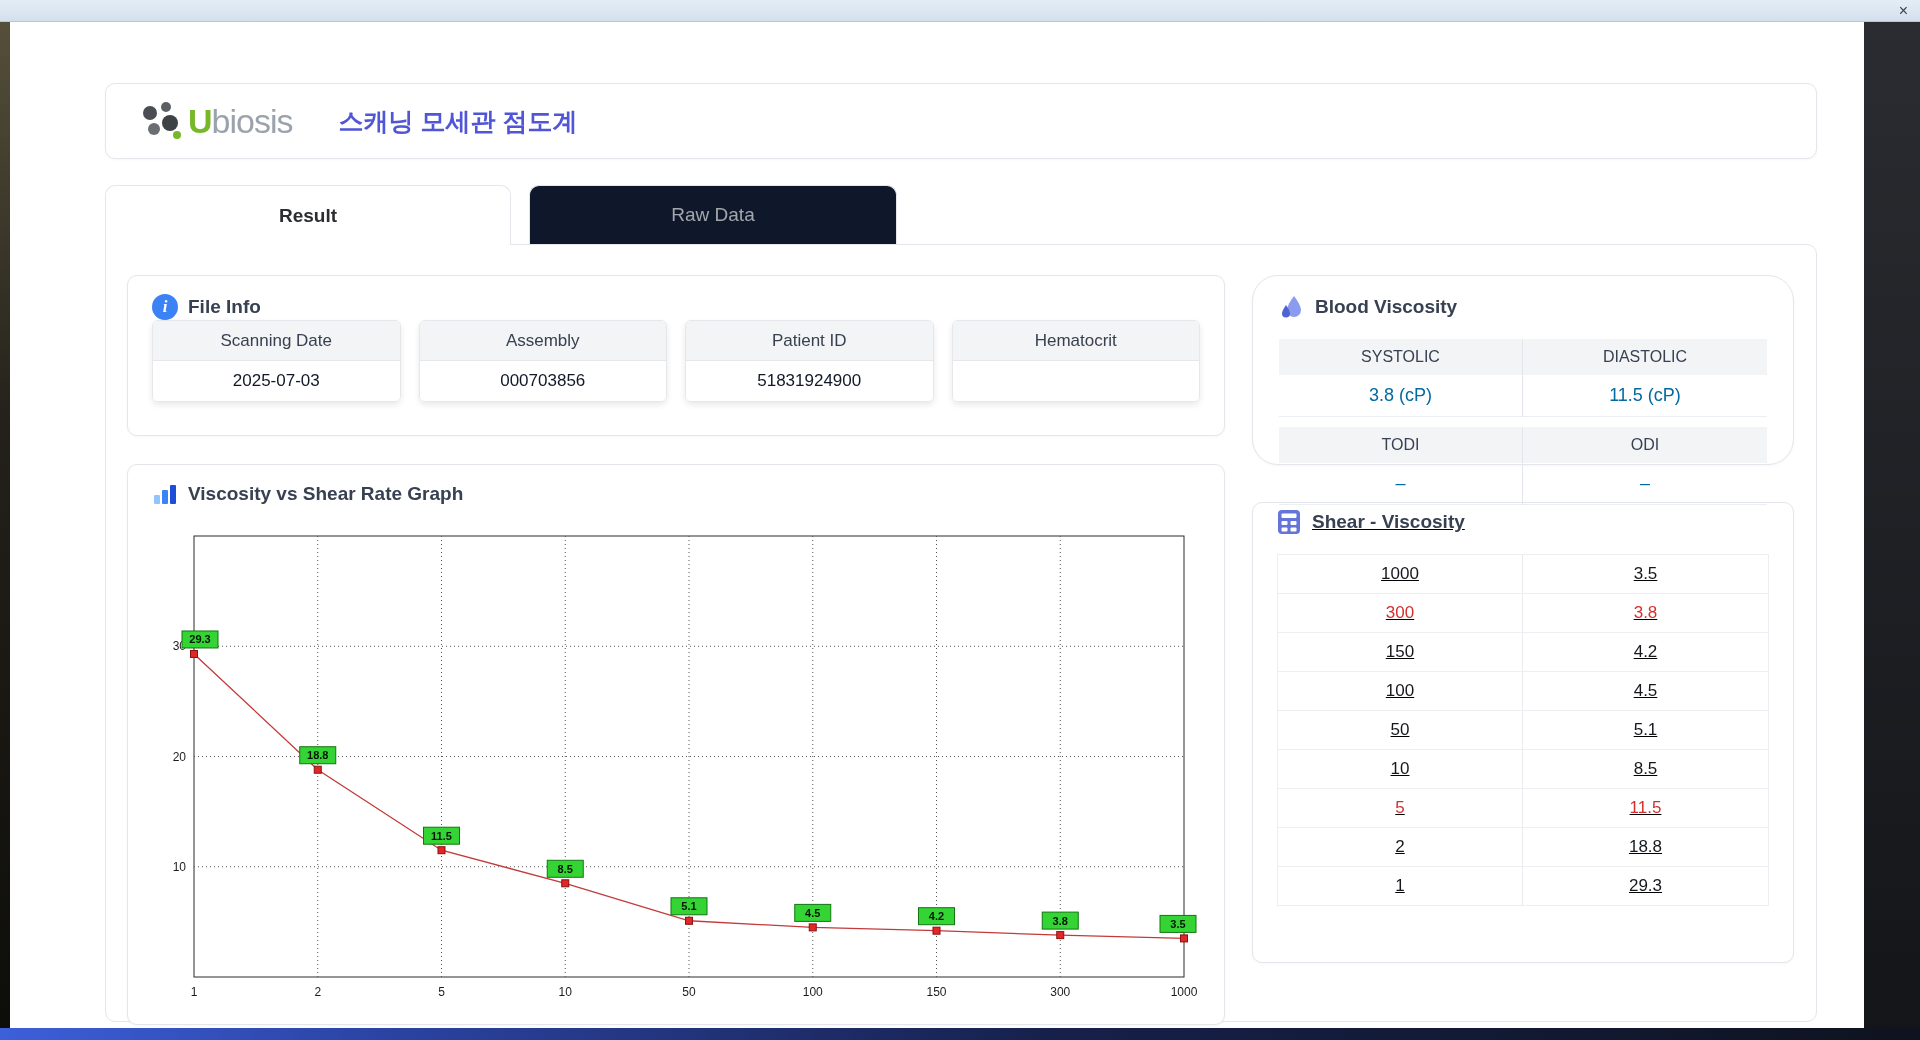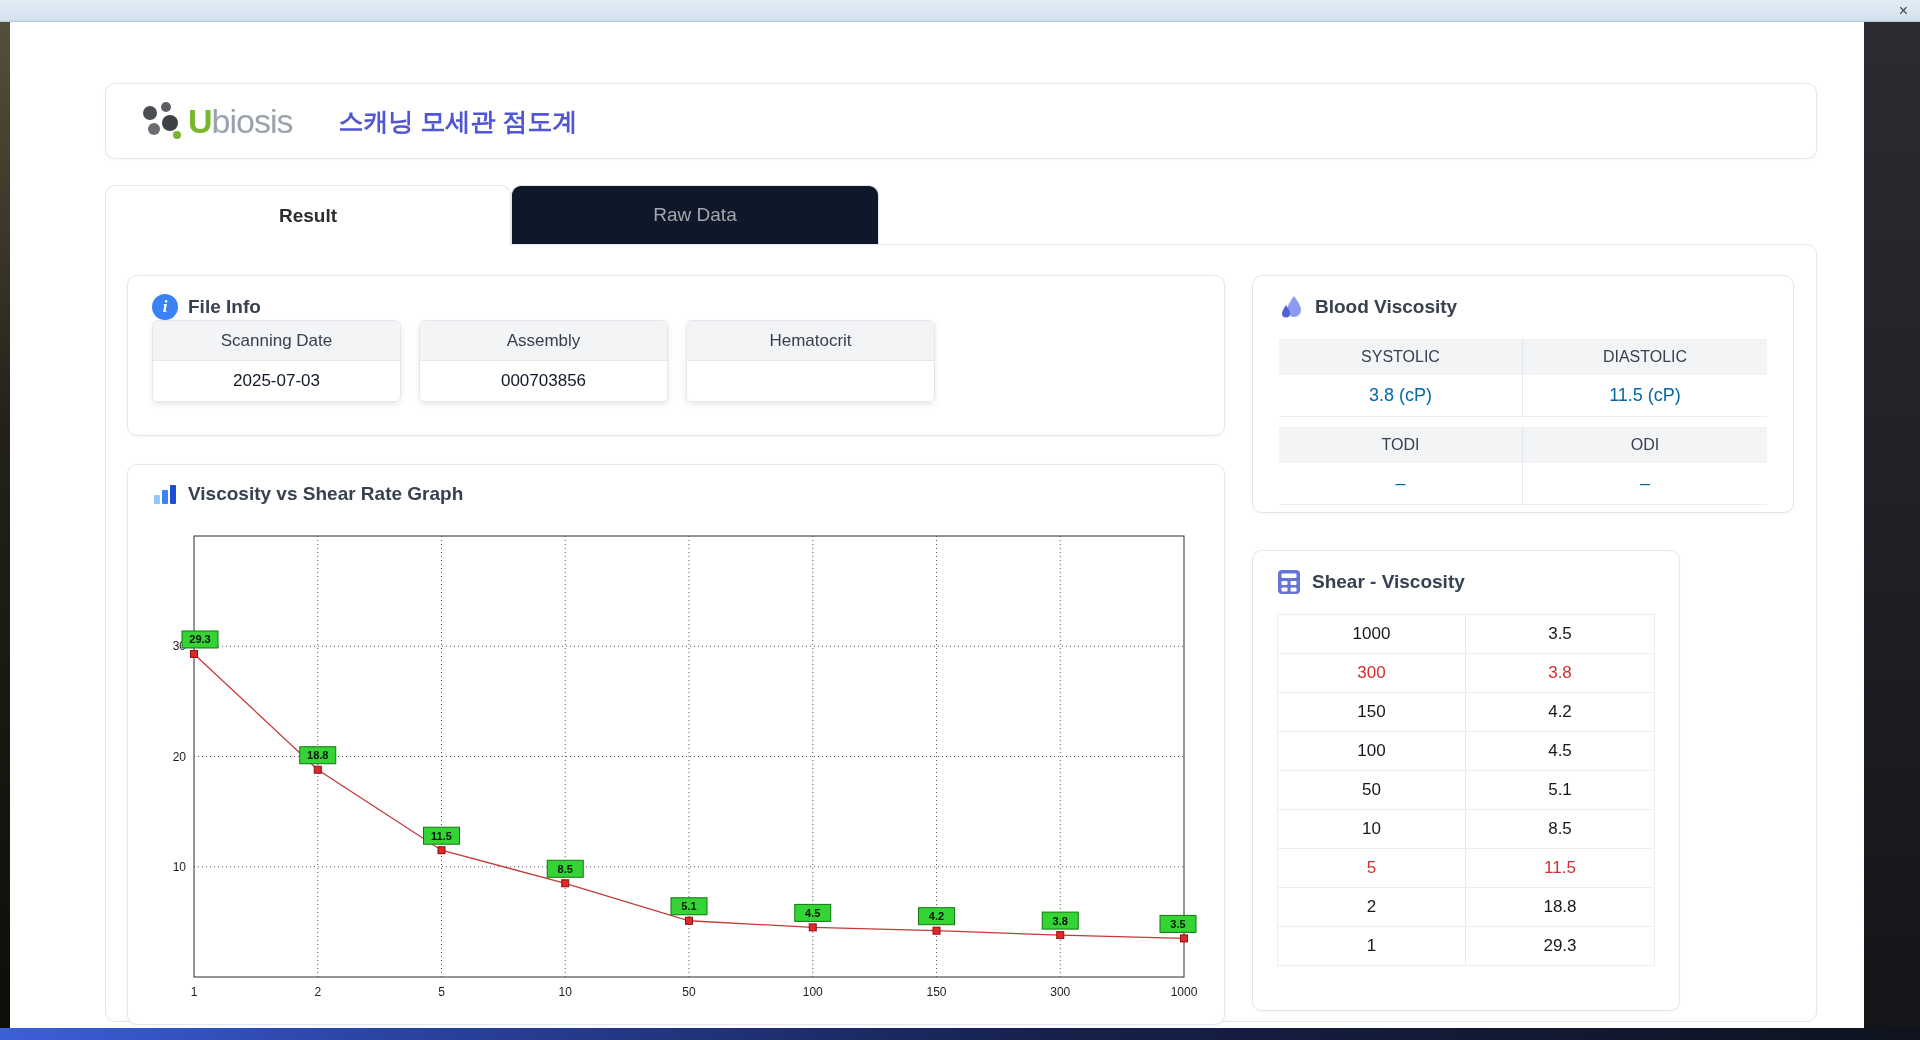--- a/index.html
+++ b/index.html
@@ -27,21 +27,21 @@
   .header-card { width:1712px; height:76px; border:1px solid #e3e6ea; border-radius:10px;
     display:flex; align-items:center; padding:0 30px; background:#fff; margin-bottom:26px;
     box-shadow:0 1px 3px rgba(0,0,0,.04); }
   .logo { display:flex; align-items:center; }
   .logo svg { margin-right:4px; }
   .logo-u { font-size:34px; font-weight:bold; color:#76b82a; letter-spacing:-1px; }
   .logo-rest { font-size:34px; color:#9aa2ab; letter-spacing:-1px; }
   .app-title { margin-left:46px; font-size:25px; font-weight:bold; color:#5156d6; }
 
   
-  .tabs { display:flex; gap:0; height:59px; position:relative; z-index:2; }
+  .tabs { display:flex; gap:18px; height:59px; position:relative; z-index:2; }
   .tab { width:406px; height:59px; display:flex; align-items:center; justify-content:center;
     font-size:19px; border:1px solid #e3e6ea; border-bottom:none; border-radius:10px 10px 0 0; }
   .tab.active { background:#fff; color:#2b2d31; font-weight:bold; height:60px; margin-bottom:-1px; }
   .tab.inactive { background:#0f172a; color:#a3a7ad; width:368px; }
 
   
   .panel { position:relative; z-index:1; width:1712px; height:778px; background:#fff;
     border:1px solid #e3e6ea; border-radius:0 10px 10px 10px;
     padding:30px 24px 0 21px; display:flex; gap:27px; }
   .card { background:#fff; border:1px solid #e3e6ea; border-radius:10px;
@@ -65,30 +65,30 @@
   #chart { margin-top:16px; }
 
   
   .info-icon { width:26px; height:26px; border-radius:50%; background:#3b82f6; color:#fff;
     display:inline-flex; align-items:center; justify-content:center;
     font-family:"Liberation Serif","DejaVu Serif",serif; font-style:italic; font-weight:bold;
     font-size:17px; flex:0 0 26px; }
 
   
   .right-col { width:542px; }
-  .bv-card { width:542px; height:238px; padding:18px 26px 0 26px; margin-bottom:37px; }
+  .bv-card { width:542px; height:190px; padding:18px 26px 0 26px; margin-bottom:37px;border-radius:26px; }
   .bv-rows { margin-top:19px; }
   .bv-row { display:flex; }
   .bv-cell { width:50%; display:flex; align-items:center; justify-content:center; }
   .bv-head { height:36px; background:#f3f4f6; font-size:16px; color:#374151; }
   .bv-val { height:42px; font-size:18px; color:#0369a1; border-bottom:1px solid #eceef1; }
   .bv-cell:first-child { border-right:1px solid #e2e5ea; }
   .bv-gap { height:10px; }
 
-  .sv-card { width:428px; height:461px; padding:18px 24px 0 24px; }
+  .sv-card { width:542px; height:461px; padding:6px 24px 0 24px;text-decoration:underline; }
   .sv-table { margin-top:19px; border:1px solid #eceef1; border-bottom:none; }
   .sv-row { display:flex; }
   .sv-cell { width:50%; display:flex; align-items:center; justify-content:center; }
   .sv-head .sv-cell { height:41px; background:#f3f4f6; font-size:16px; color:#374151; }
   .sv-data .sv-cell { height:39px; font-size:17px; color:#15181d; border-bottom:1px solid #eceef1; }
   .sv-cell:first-child { border-right:1px solid #e9ebef; }
   .sv-data.red .sv-cell { color:#d32f2f; }
 </style>
 </head>
 <body>
@@ -135,20 +135,24 @@
               <span>File Info</span>
             </div>
             <div class="fields">
               <div class="field">
                 <div class="field-label">Scanning Date</div>
                 <div class="field-value">2025-07-03</div>
               </div>
               <div class="field">
                 <div class="field-label">Assembly</div>
                 <div class="field-value">000703856</div>
+              </div>
+              <div class="field">
+                <div class="field-label">Patient ID</div>
+                <div class="field-value">51831924900</div>
               </div>
               <div class="field">
                 <div class="field-label">Hematocrit</div>
                 <div class="field-value"></div>
               </div>
             </div>
           </div>
 
           <div class="card graph-card">
             <div class="card-title">

